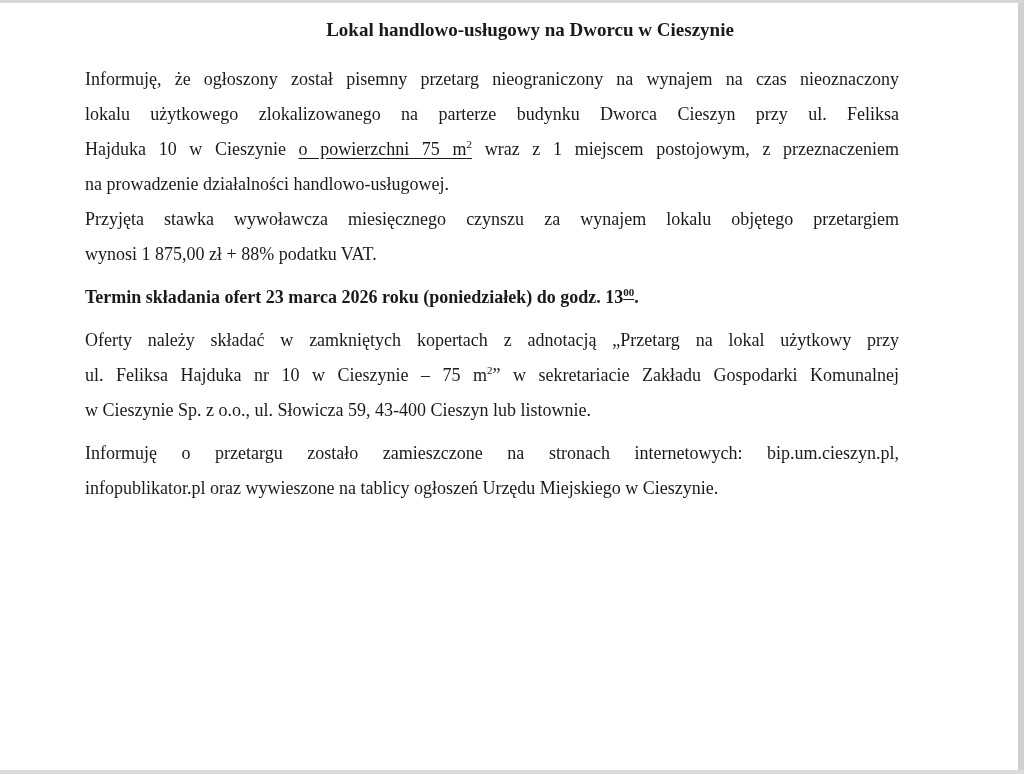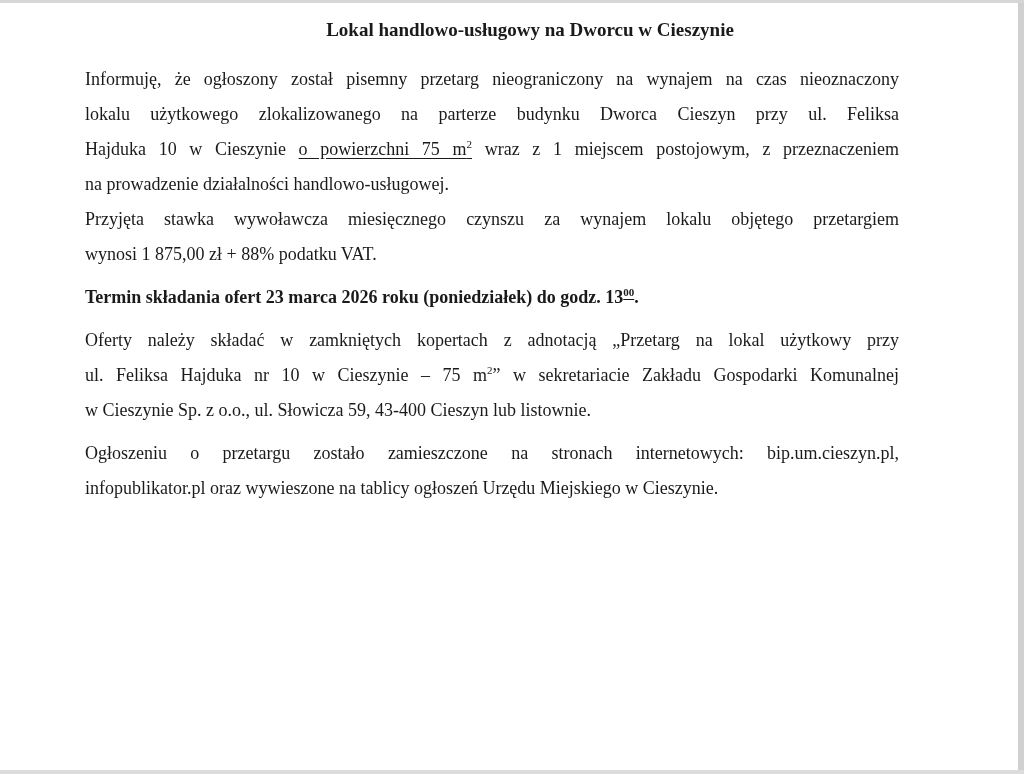--- a/index.html
+++ b/index.html
@@ -97,21 +97,21 @@
     </p>
     <p class="para gap bold">
       <span class="line last"><span>Termin składania ofert 23 marca 2026 roku (poniedziałek) do godz. 13</span><sup class="u">00</sup><span>.</span></span>
     </p>
     <p class="para gap">
       <span class="line">Oferty należy składać w zamkniętych kopertach z adnotacją „Przetarg na lokal użytkowy przy</span>
       <span class="line"><span>ul. Feliksa Hajduka nr 10 w Cieszynie – 75 m</span><sup>2</sup><span>” w sekretariacie Zakładu Gospodarki Komunalnej</span></span>
       <span class="line last">w Cieszynie Sp. z o.o., ul. Słowicza 59, 43-400 Cieszyn lub listownie.</span>
     </p>
     <p class="para gap">
-      <span class="line">Ogłoszeniu o przetargu zostało zamieszczone na stronach internetowych: bip.um.cieszyn.pl,</span>
+      <span class="line">Informuję o przetargu zostało zamieszczone na stronach internetowych: bip.um.cieszyn.pl,</span>
       <span class="line last">infopublikator.pl oraz wywieszone na tablicy ogłoszeń Urzędu Miejskiego w Cieszynie.</span>
     </p>
   </div>
 
 </div>
 
 <div class="right-bar"></div>
 <div class="bottom-border"></div>
 
 </body></html>

